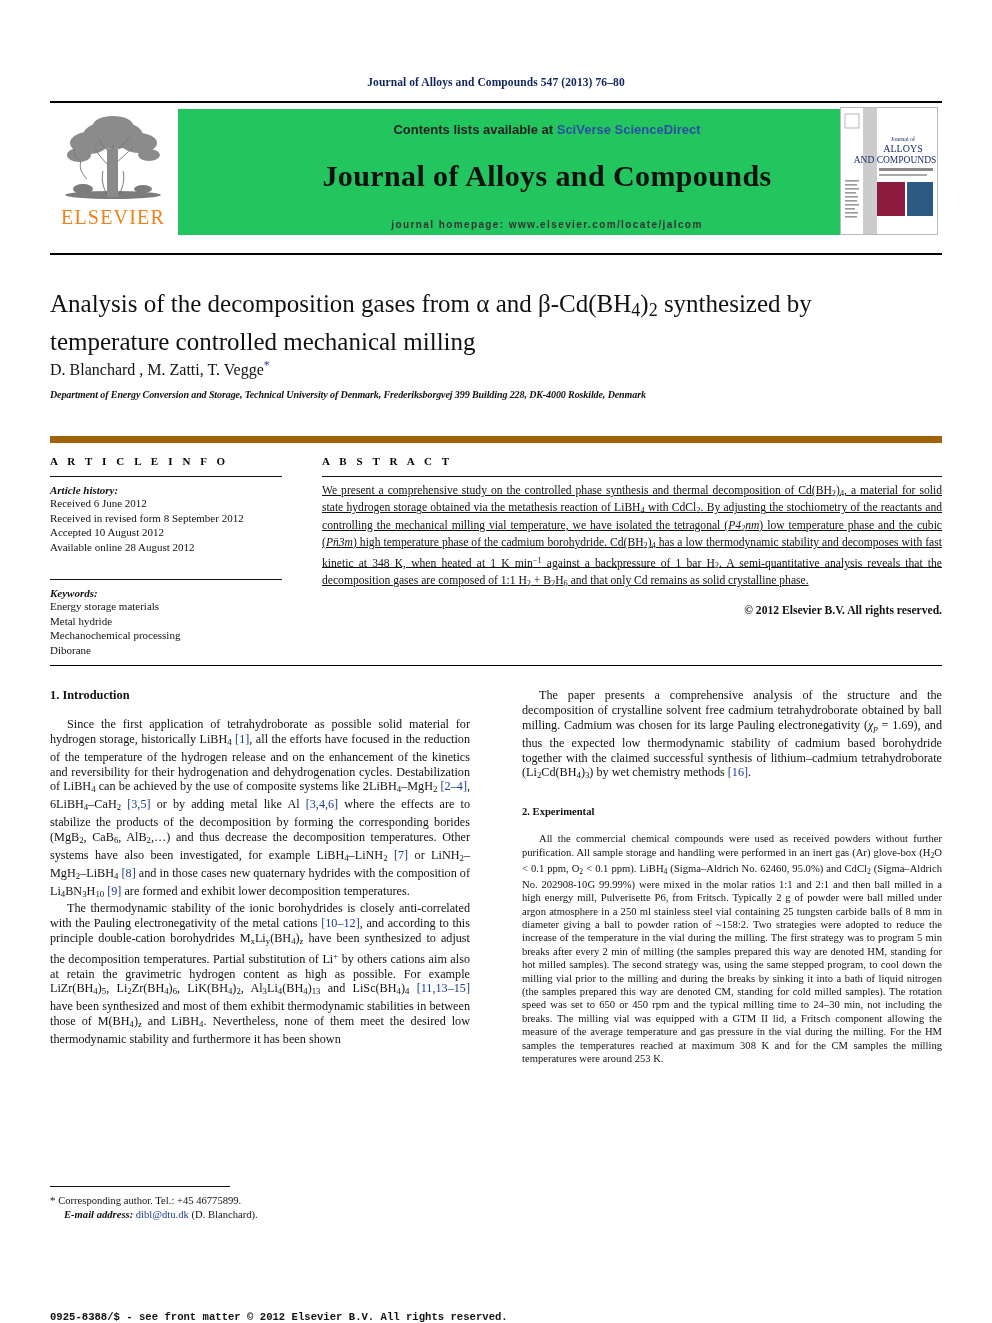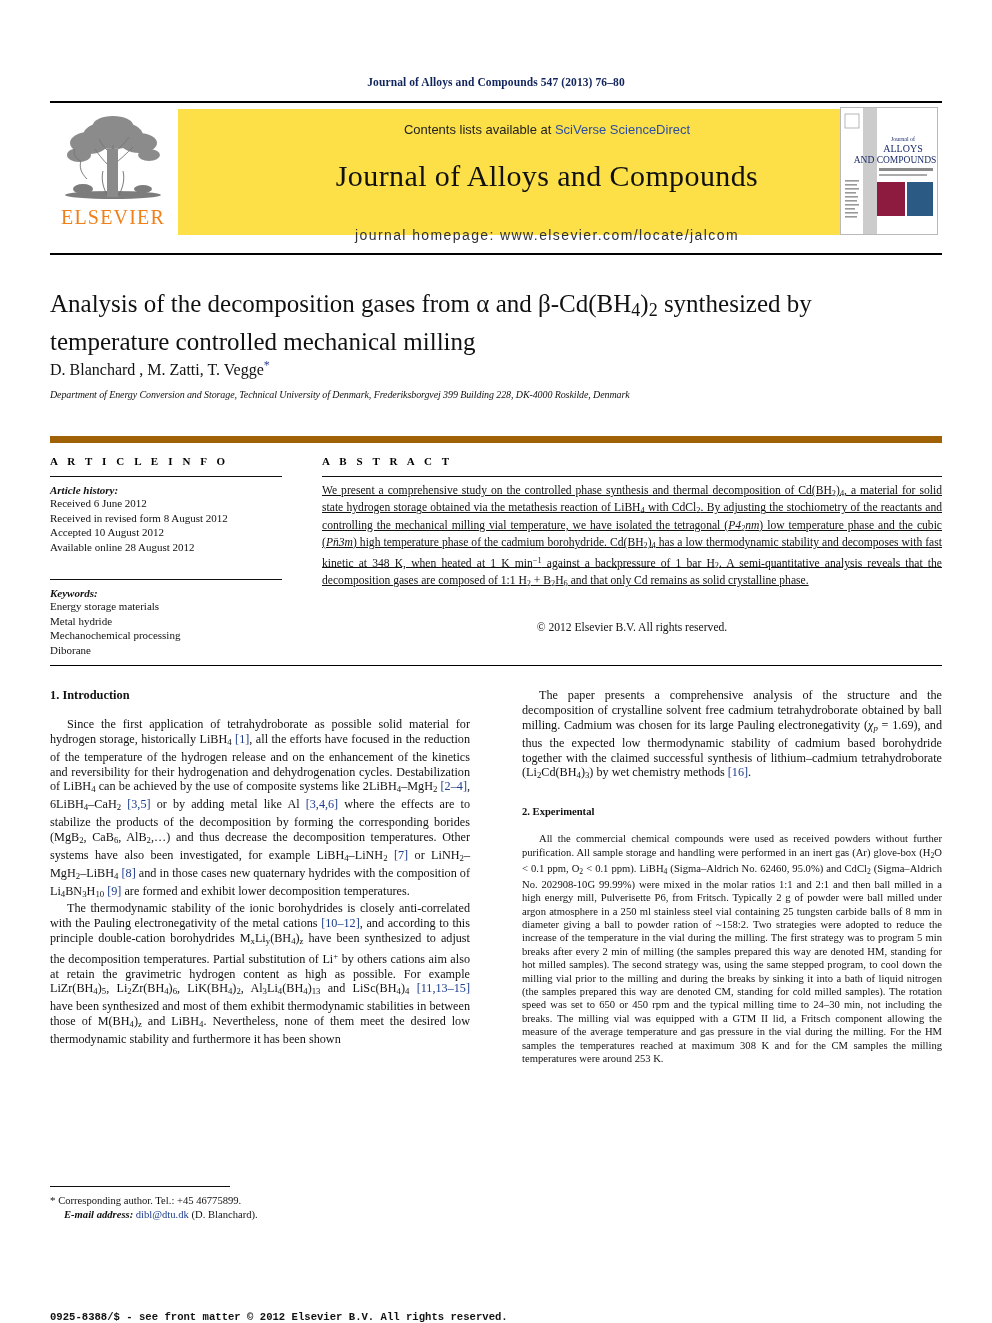--- a/index.html
+++ b/index.html
@@ -66,45 +66,46 @@
     letter-spacing: 1.2px;
     color: #f07f1a;
     line-height: 22px;
     margin-top: 1px;
   }
   .grey-band {
     position: absolute;
     left: 128px; top: 6px;
     width: 738px;
     height: 126px;
-    background: #fde047;
+    background: #22c55e;
     text-align: center;
+    font-weight: bold;
   }
   .contents-line {
     font-family: "Liberation Sans", sans-serif;
     font-size: 13px;
     color: #222;
     padding-top: 13px;
   }
   .contents-line .sd-link {
     color: #2b4ea2;
   }
   .journal-name {
     font-family: "Liberation Serif", serif;
     font-size: 30px;
     color: #111;
     margin-top: 22px;
     letter-spacing: .4px;
   }
   .homepage-line {
     font-family: "Liberation Sans", sans-serif;
-    font-size: 14px;
+    font-size: 10px;
     color: #333;
     letter-spacing: 1.4px;
-    margin-top: 34px;
+    margin-top: 26px;
   }
   .cover-thumb {
     position: absolute;
     right: 4px; top: 4px;
     width: 96px;
     height: 126px;
     border: 1px solid #b9b9b9;
     background: #a3a3a3;
     overflow: hidden;
   }
@@ -133,21 +134,21 @@
     font-size: 16px;
     color: #111;
   }
   .authors .star { color: #2b3f8f; font-size: 12px; vertical-align: super;}
   .affiliation {
     position: absolute;
     left: 50px; top: 389px;
     width: 890px;
     font-size: 10px;
     font-style: italic;
-    font-weight: normal;
+    font-weight: bold;
     color: #111;
     letter-spacing: -0.1px;
   }
 
   
   .info-abstract {
     position: absolute;
     left: 50px; top: 436px;
     width: 892px;
     border-top: 7px solid #a16207;
@@ -189,23 +190,24 @@
   .info-gap { height: 16px; }
   .abstract-body {
     font-size: 11.6px;
     line-height: 14.6px;
     text-align: justify;
     color: #111;
     text-decoration: underline;
   }
   .copyright-line {
     font-size: 11.6px;
-    text-align: center;
-    margin-top: 30px;
-    color: #111;
+    text-align: right;
+    margin-top: 13px;
+    color: #111;
+    font-weight: bold;
   }
 
   
   .col {
     position: absolute;
     top: 688px;
     width: 420px;
     font-size: 12.2px;
     line-height: 14.9px;
     text-align: justify;
@@ -353,21 +355,21 @@
 
   <div class="affiliation">Department of Energy Conversion and Storage, Technical University of Denmark, Frederiksborgvej 399 Building 228, DK-4000 Roskilde, Denmark</div>
 
   <div class="info-abstract">
 
     <div class="info-col">
       <div class="sec-label">A R T I C L E   I N F O</div>
       <div class="thin-rule"></div>
       <div class="info-head">Article history:</div>
       <div class="info-line">Received 6 June 2012</div>
-      <div class="info-line">Received in revised form 8 August 2012</div>
+      <div class="info-line">Received in revised form 8 September 2012</div>
       <div class="info-line">Accepted 10 August 2012</div>
       <div class="info-line">Available online 28 August 2012</div>
       <div class="info-gap"></div>
       <div class="thin-rule"></div>
       <div class="info-head">Keywords:</div>
       <div class="info-line">Energy storage materials</div>
       <div class="info-line">Metal hydride</div>
       <div class="info-line">Mechanochemical processing</div>
       <div class="info-line">Diborane</div>
     </div>

